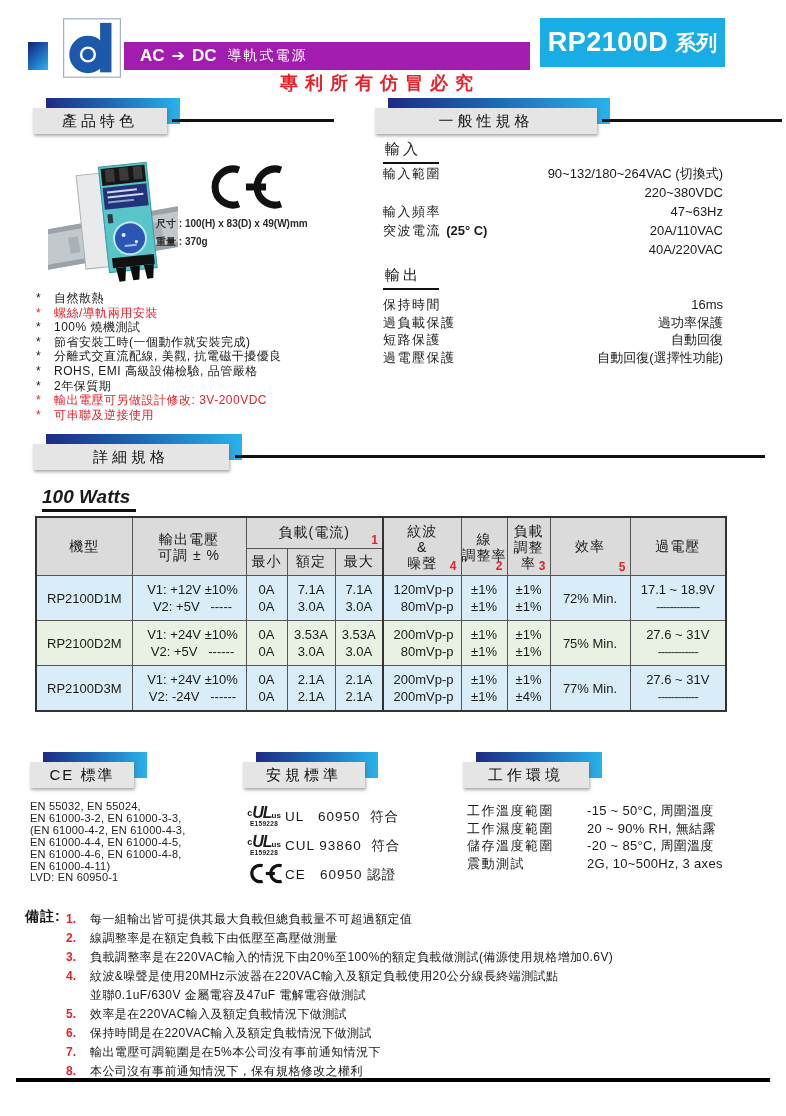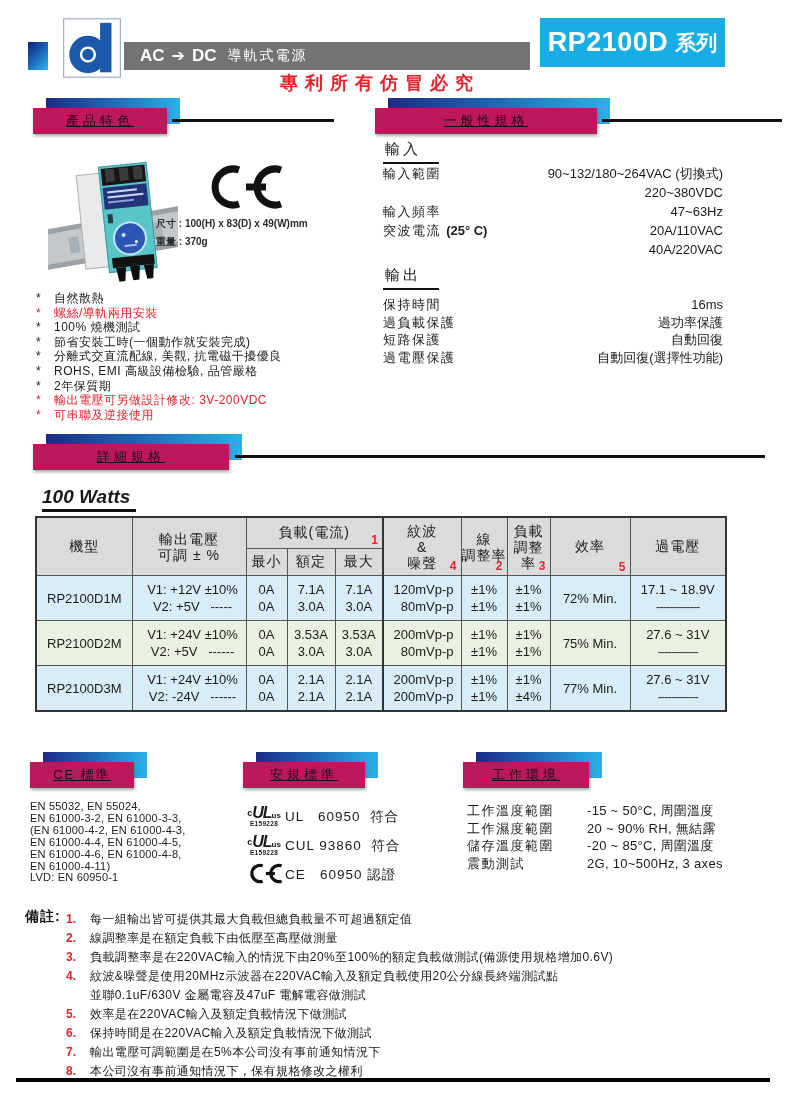--- a/index.html
+++ b/index.html
@@ -5,38 +5,38 @@
   html,body{margin:0;padding:0;background:#f3f3f3;}
   .page{position:relative;width:786px;height:1116px;background:#fff;margin:0 auto;
         font-family:"Liberation Sans","DejaVu Sans",sans-serif;color:#1a1a1a;overflow:hidden;}
   .abs{position:absolute;}
   .hline{position:absolute;height:3px;background:#111;}
   .red{color:#e62129;}
   
   .grad-chip{position:absolute;left:28px;top:42px;width:20px;height:28px;
              background:linear-gradient(135deg,#121f7a,#1d6fc0 55%,#2fb4ea);}
   .logo{position:absolute;left:62px;top:18px;width:60px;height:60px;}
-  .acdc-bar{position:absolute;left:124px;top:42px;width:406px;height:28px;background:#737373;
+  .acdc-bar{position:absolute;left:124px;top:42px;width:406px;height:28px;background:#a21caf;
             display:flex;align-items:center;gap:7px;padding-left:16px;box-sizing:border-box;color:#fff;}
   .acdc-bar .big{font-size:17px;font-weight:bold;}
   .acdc-bar .arrow{font-size:16px;font-weight:bold;line-height:1;}
   .acdc-bar .sub{font-size:14px;letter-spacing:2px;margin-left:4px;}
   .series-box{position:absolute;left:540px;top:18px;width:185px;height:49px;background:#18ade4;color:#fff;
               display:flex;align-items:center;justify-content:center;gap:7px;}
   .series-box .name{font-size:27px;font-weight:bold;letter-spacing:0.5px;}
   .series-box .suffix{font-size:21px;font-weight:bold;}
   .patent{position:absolute;left:230px;top:71px;width:300px;text-align:center;
           font-size:18px;font-weight:bold;color:#e62129;letter-spacing:7px;}
   
   .sec{position:absolute;}
   .sec .grad{position:absolute;left:13px;top:-10px;width:100%;height:26px;
              background:linear-gradient(90deg,#1d2b87,#1e64b0 45%,#29b2ea);}
-  .sec .box{position:relative;height:26px;background:#be185d;display:flex;align-items:center;
-            justify-content:center;font-size:13px;letter-spacing:4px;color:#111;
-            box-shadow:1px 2px 3px rgba(100,100,100,.55);text-decoration:underline;}
+  .sec .box{position:relative;height:26px;background:#e5e5e5;display:flex;align-items:center;
+            justify-content:center;font-size:15px;letter-spacing:4px;color:#111;
+            box-shadow:1px 2px 3px rgba(100,100,100,.55);}
   
   .dims{position:absolute;left:156px;top:215px;font-size:10px;font-weight:bold;color:#2b2b2b;line-height:18px;}
   .features{position:absolute;left:36px;top:291px;font-size:12px;line-height:14.6px;letter-spacing:0.5px;}
   .features .fi{display:flex;gap:8px;}
   .features .star{width:10px;}
   
   .subhead{position:absolute;font-size:15px;letter-spacing:3px;border-bottom:2px solid #111;
            padding:0 18px 3px 2px;}
   .spec-rows{position:absolute;left:383px;width:340px;font-size:13px;}
   .srow{display:flex;}

